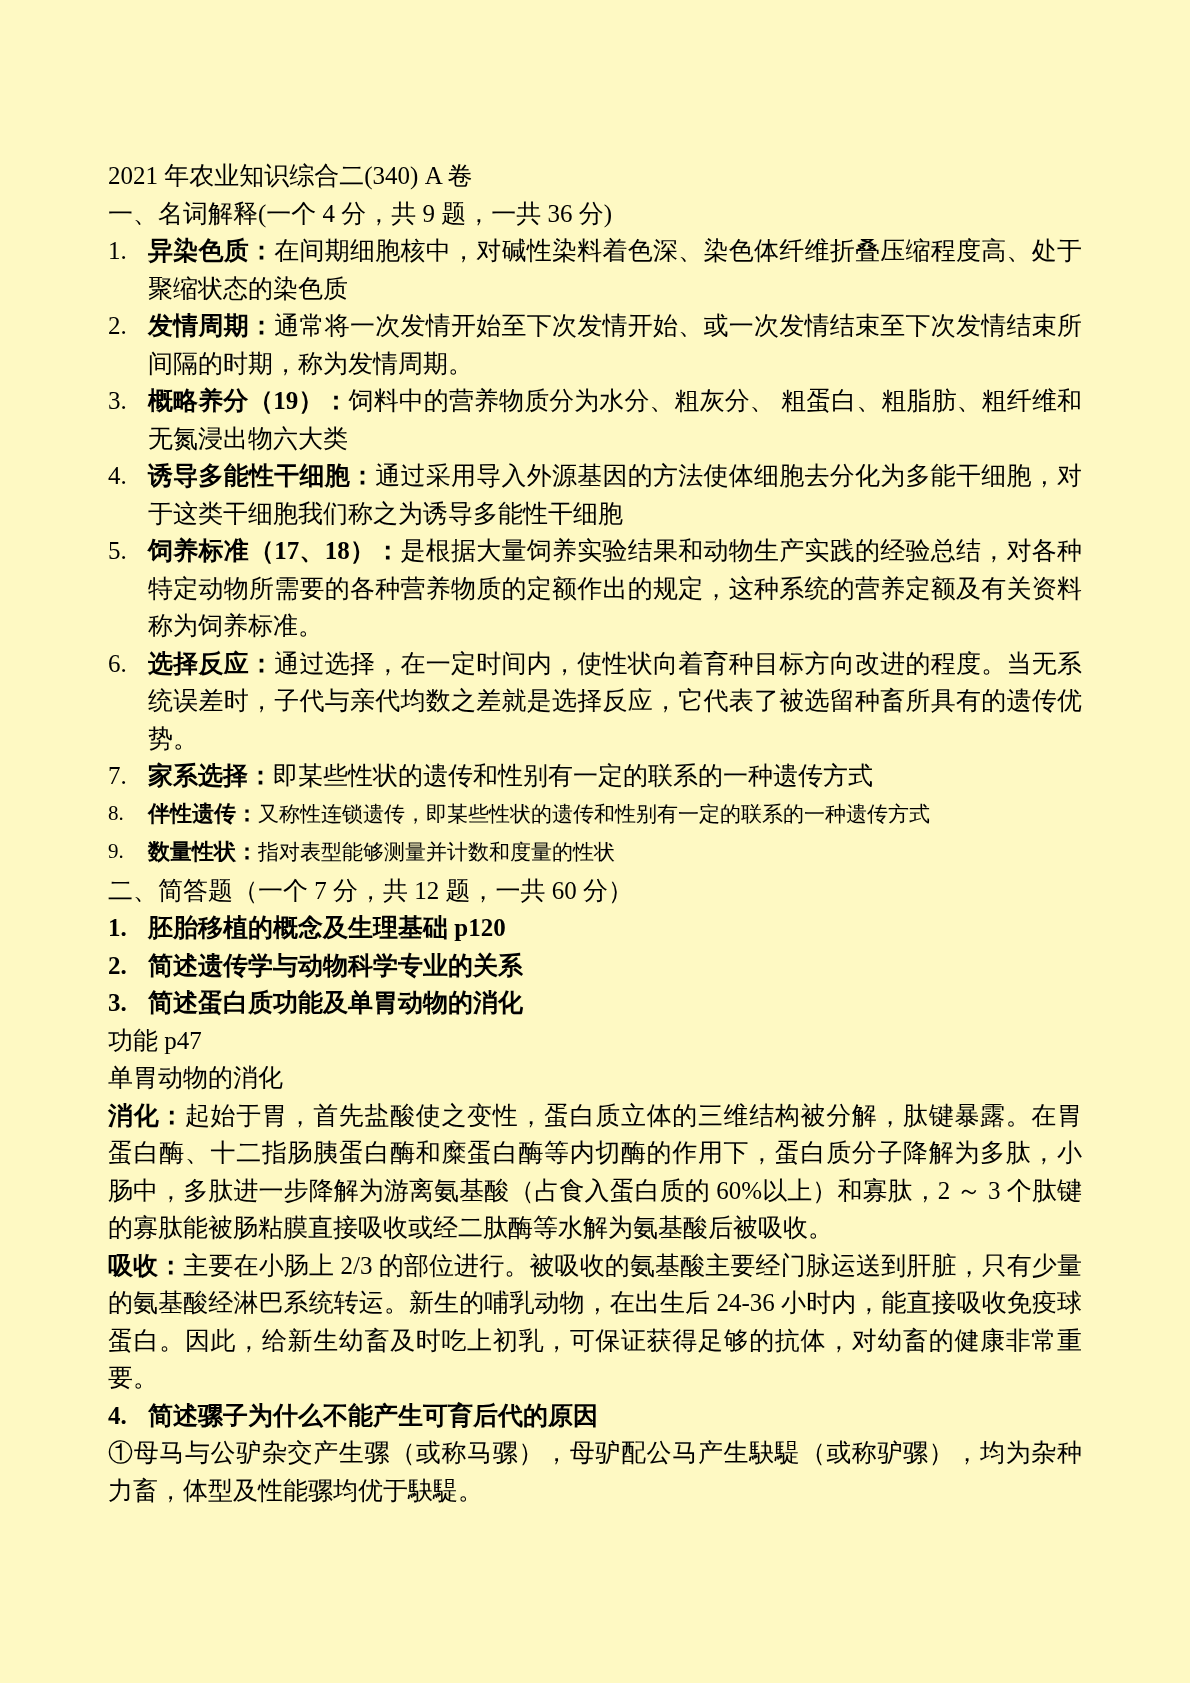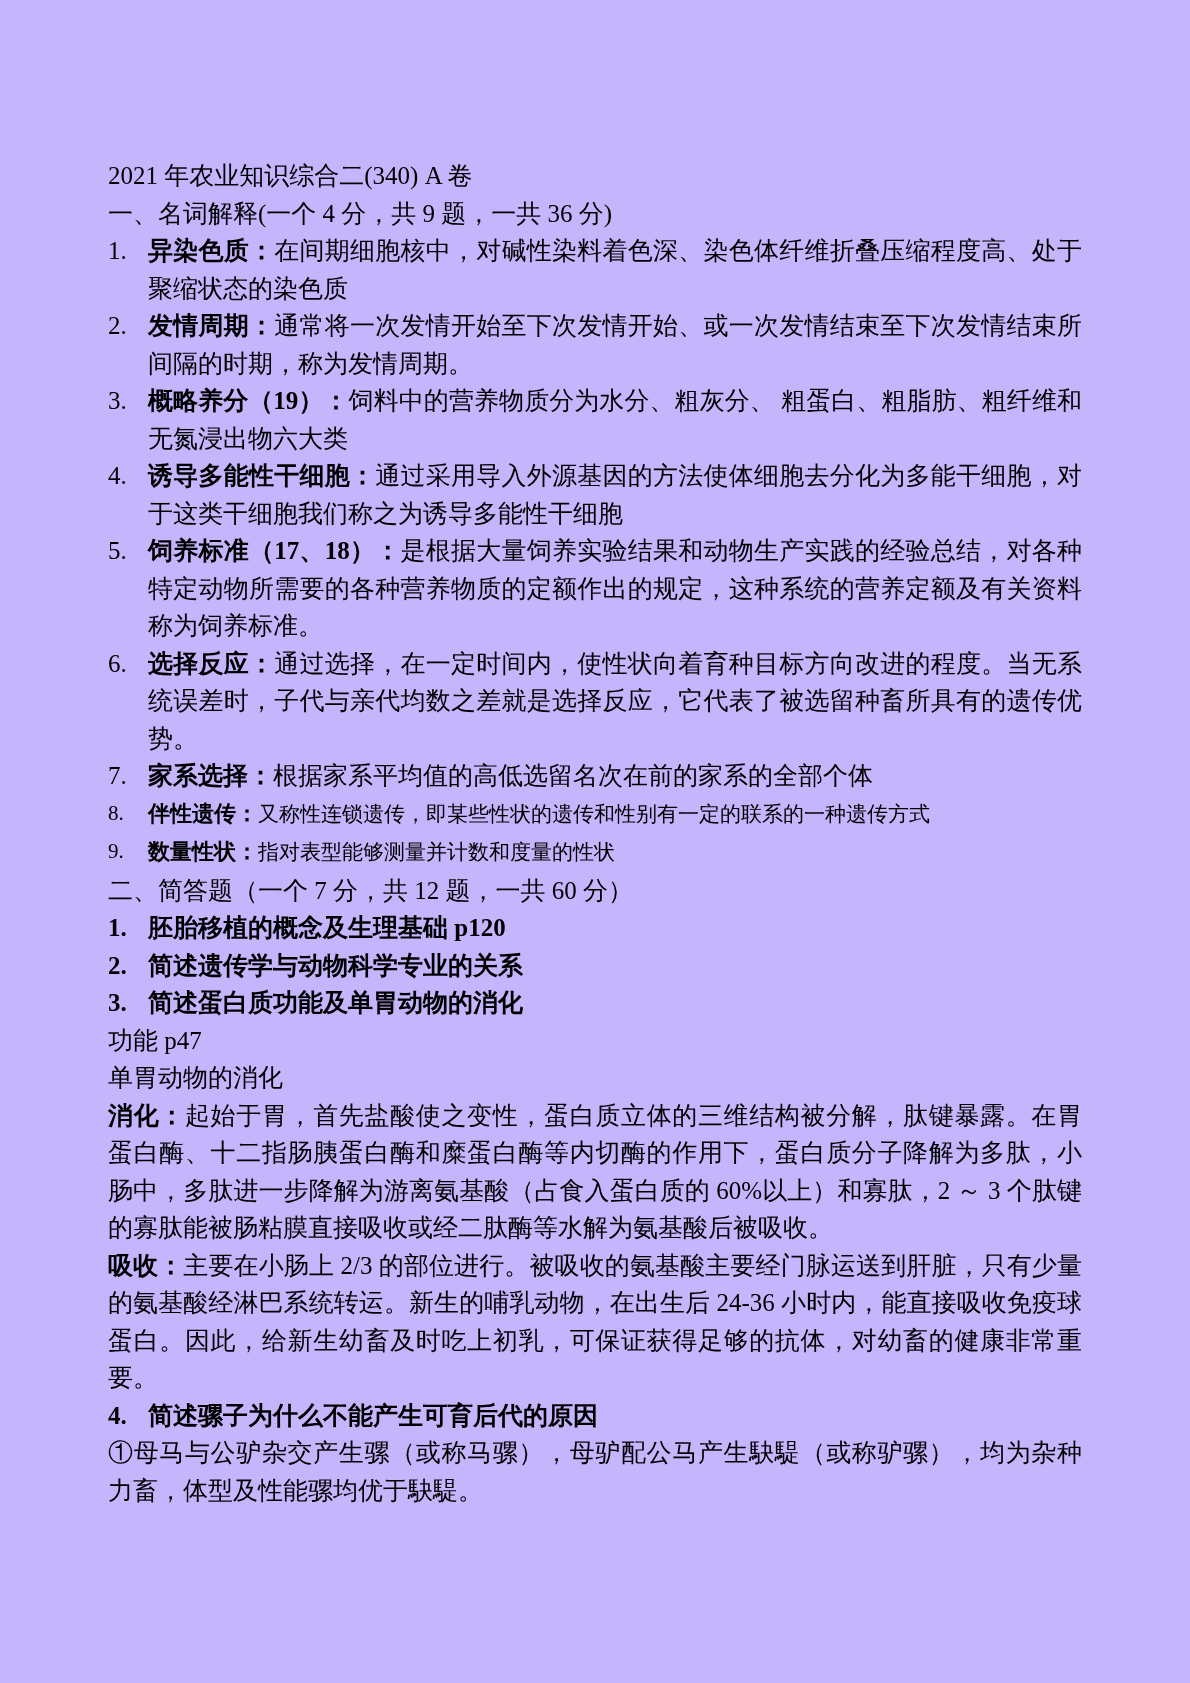--- a/index.html
+++ b/index.html
@@ -6,21 +6,21 @@
     margin: 0;
     padding: 0;
     background: #ffffff;
   }
   .page {
     position: relative;
     width: 1190px;
     height: 1683px;
     box-sizing: border-box;
     padding: 157px 108px 40px 108px;
-    background: #c4b5fd;
+    background: #fef9c3;
     color: #000000;
     font-family: "Liberation Serif", "DejaVu Serif", serif;
     font-size: 25px;
     line-height: 37.5px;
     text-align: justify;
     overflow: hidden;
   }
   .page p, .page h1 {
     margin: 0;
     padding: 0;
@@ -90,21 +90,21 @@
     <span class="term">饲养标准（17、18）：</span><span>是根据大量饲养实验结果和动物生产实践的经验总结，对各种特定动物所需要的各种营养物质的定额作出的规定，这种系统的营养定额及有关资料称为饲养标准。</span>
   </div>
 
   <div class="item">
     <span class="num">6.</span>
     <span class="term">选择反应：</span><span>通过选择，在一定时间内，使性状向着育种目标方向改进的程度。当无系统误差时，子代与亲代均数之差就是选择反应，它代表了被选留种畜所具有的遗传优势。</span>
   </div>
 
   <div class="item">
     <span class="num">7.</span>
-    <span class="term">家系选择：</span><span>根据家系平均值的高低选留名次在前的家系的全部个体</span>
+    <span class="term">家系选择：</span><span>即某些性状的遗传和性别有一定的联系的一种遗传方式</span>
   </div>
 
   <div class="item small">
     <span class="num">8.</span>
     <span class="term">伴性遗传：</span><span>又称性连锁遗传，即某些性状的遗传和性别有一定的联系的一种遗传方式</span>
   </div>
 
   <div class="item small">
     <span class="num">9.</span>
     <span class="term">数量性状：</span><span>指对表型能够测量并计数和度量的性状</span>

